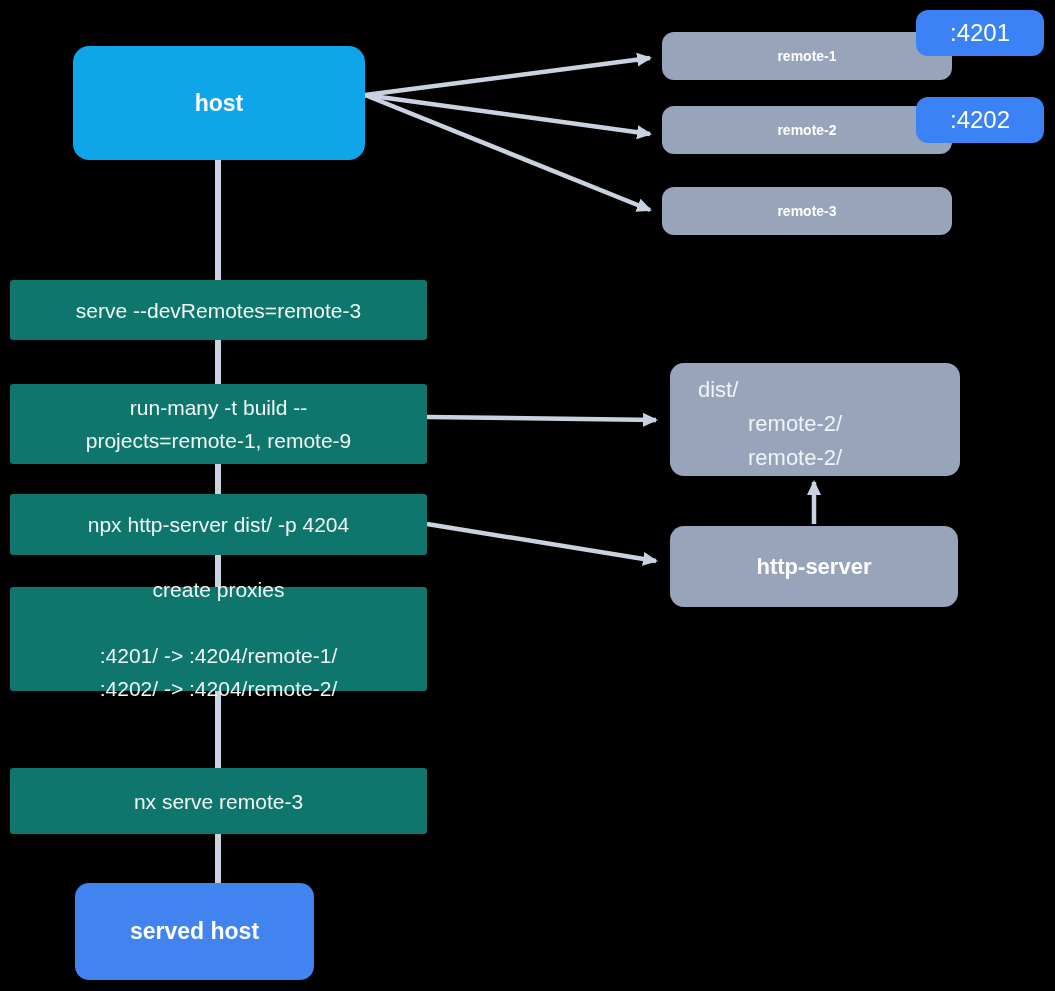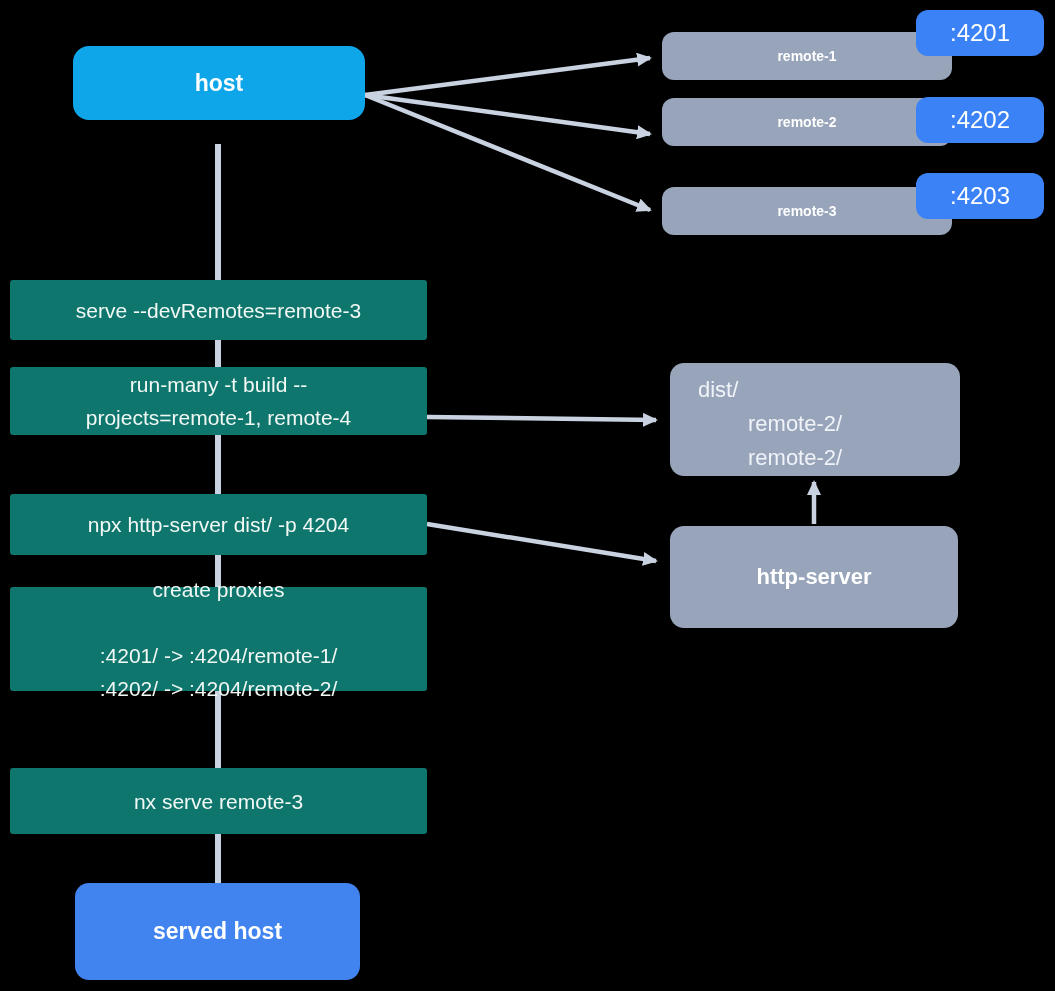--- a/index.html
+++ b/index.html
@@ -6,49 +6,49 @@
   .stage{
     position:relative;width:1055px;height:991px;background:#000;
     font-family:"Liberation Sans",sans-serif;overflow:hidden;
   }
   .wires{position:absolute;left:0;top:0;z-index:1;}
   .node{
     position:absolute;box-sizing:border-box;display:flex;
     align-items:center;justify-content:center;color:#fff;z-index:2;
   }
   
-  .host{left:73px;top:46px;width:292px;height:74px;background:#0ea5e9;
+  .host{left:73px;top:46px;width:292px;height:114px;background:#0ea5e9;
     border-radius:16px;font-weight:700;font-size:23px;}
   
-  .served{left:75px;top:883px;width:285px;height:97px;background:#4184f0;
+  .served{left:75px;top:883px;width:239px;height:97px;background:#4184f0;
     border-radius:14px;font-weight:700;font-size:23px;}
   
   .remote{left:662px;width:290px;height:48px;background:#97a4ba;
     border-radius:12px;font-weight:700;font-size:14px;}
-  .remote-1{top:32px}.remote-2{top:98px}.remote-3{top:187px}
+  .remote-1{top:32px}.remote-2{top:106px}.remote-3{top:187px}
   
   .badge{left:916px;width:128px;height:46px;background:#3b82f6;
     border-radius:12px;font-size:24px;z-index:3;}
   .badge-1{top:10px}.badge-2{top:97px}.badge-3{top:173px}
   
   .cmd{left:10px;width:417px;background:#0f766e;border-radius:3px;
     font-size:21px;color:#f2f8f4;flex-direction:column;line-height:33px;}
   .cmd-line{min-height:33px;text-align:center;width:100%;}
   .cmd-serve{top:280px;height:60px}
-  .cmd-build{top:367px;height:68px}
+  .cmd-build{top:384px;height:80px}
   .cmd-http{top:494px;height:61px}
   .cmd-proxies{top:587px;height:104px}
   .cmd-nxserve{top:768px;height:66px}
   
   .dist{left:670px;top:363px;width:290px;height:113px;background:#97a4ba;
     border-radius:14px;color:#f0f4f9;font-size:22px;display:block;
     padding:10px 0 0 28px;line-height:34px;}
   .dist .indent{padding-left:50px;}
   
-  .http-server{left:670px;top:526px;width:288px;height:102px;background:#97a4ba;
+  .http-server{left:670px;top:526px;width:288px;height:81px;background:#97a4ba;
     border-radius:14px;font-weight:700;font-size:22px;}
 </style>
 </head>
 <body>
 
 <div class="stage">
 
   <svg class="wires" width="1055" height="991" viewBox="0 0 1055 991">
     <defs>
       <marker id="ah" markerUnits="userSpaceOnUse" markerWidth="15" markerHeight="14" refX="13" refY="7" orient="auto">
@@ -77,31 +77,28 @@
   <div class="node remote remote-3">
     <span>remote-3</span>
   </div>
 
   <div class="node badge badge-1">
     <span>:4201</span>
   </div>
   <div class="node badge badge-2">
     <span>:4202</span>
   </div>
-  <div class="node badge badge-3">
-    <span>:4203</span>
-  </div>
 
   <div class="node cmd cmd-serve">
     <div class="cmd-line">serve --devRemotes=remote-3</div>
   </div>
 
   <div class="node cmd cmd-build">
     <div class="cmd-line">run-many -t build --</div>
-    <div class="cmd-line">projects=remote-1, remote-4</div>
+    <div class="cmd-line">projects=remote-1, remote-9</div>
   </div>
 
   <div class="node cmd cmd-http">
     <div class="cmd-line">npx http-server dist/ -p 4204</div>
   </div>
 
   <div class="node cmd cmd-proxies">
     <div class="cmd-line">create proxies</div>
     <div class="cmd-line"></div>
     <div class="cmd-line">:4201/ -&gt; :4204/remote-1/</div>

